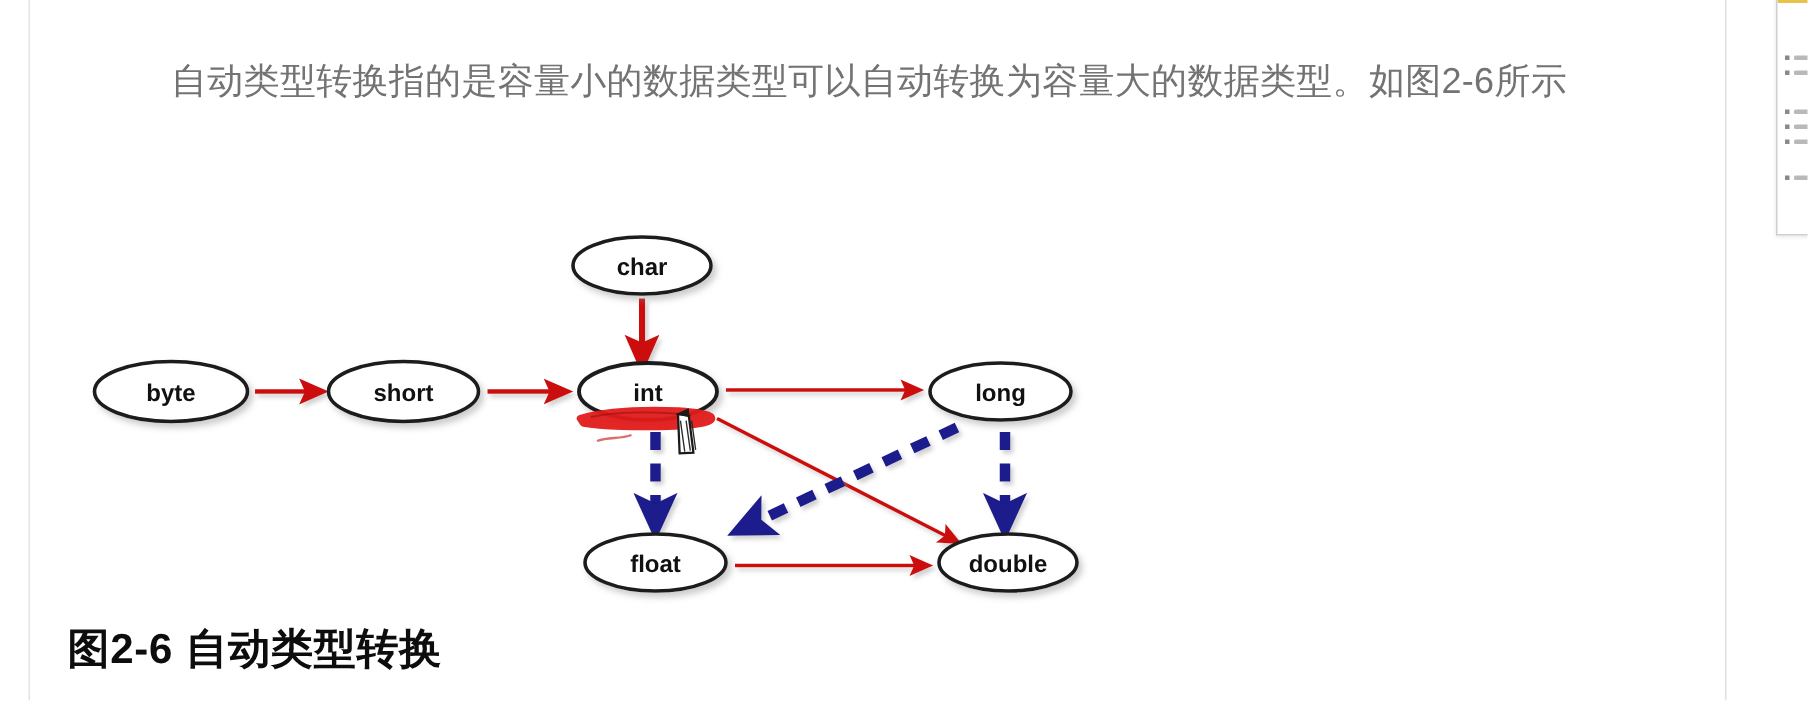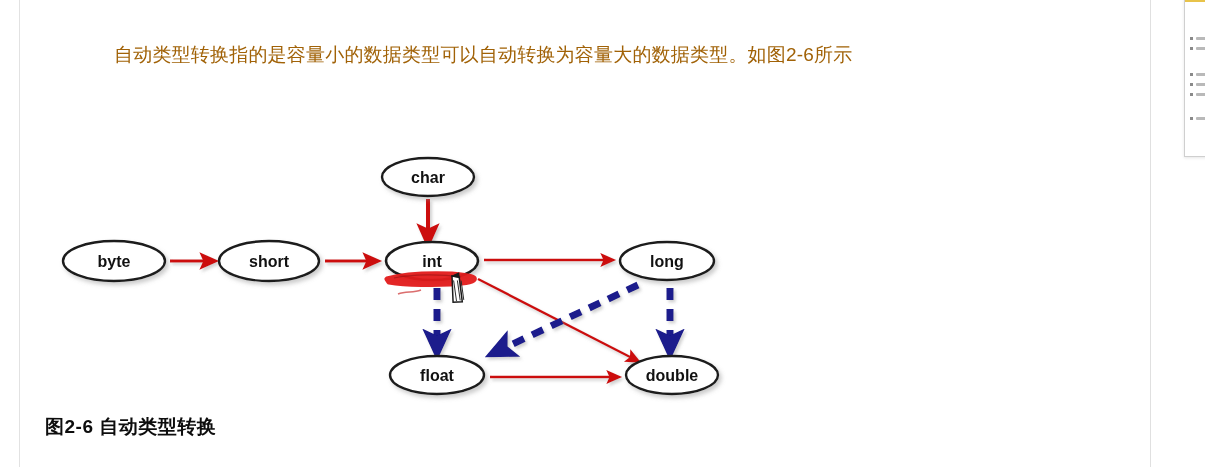--- a/index.html
+++ b/index.html
@@ -35,23 +35,23 @@
     background: #e0e0e0;
   }
 
   
   #prose {
     position: absolute;
     left: 38px; top: 30px;
     width: 1112px;
   }
   .para-line {
-    font-size: 19px;
+    font-size: 24px;
     line-height: 50px;
-    color: #a16207;
+    color: #737373;
     letter-spacing: 0.2px;
     white-space: pre;
     font-weight: 400;
   }
   .para-line.indent { text-indent: 76px; }
 
   
   #figure {
     position: absolute;
     left: 0; top: 148px;
@@ -63,21 +63,21 @@
     font-family: "Liberation Sans", "DejaVu Sans", sans-serif;
     font-size: 16px;
     font-weight: bold;
     fill: #111111;
   }
 
   
   #caption {
     position: absolute;
     left: 45px; top: 414px;
-    font-size: 19px;
+    font-size: 28px;
     font-weight: bold;
     color: #0d0d0d;
     letter-spacing: 0.5px;
     white-space: pre;
   }
 
   
   #side-card {
     position: absolute;
     left: 1184px; top: -2px;

